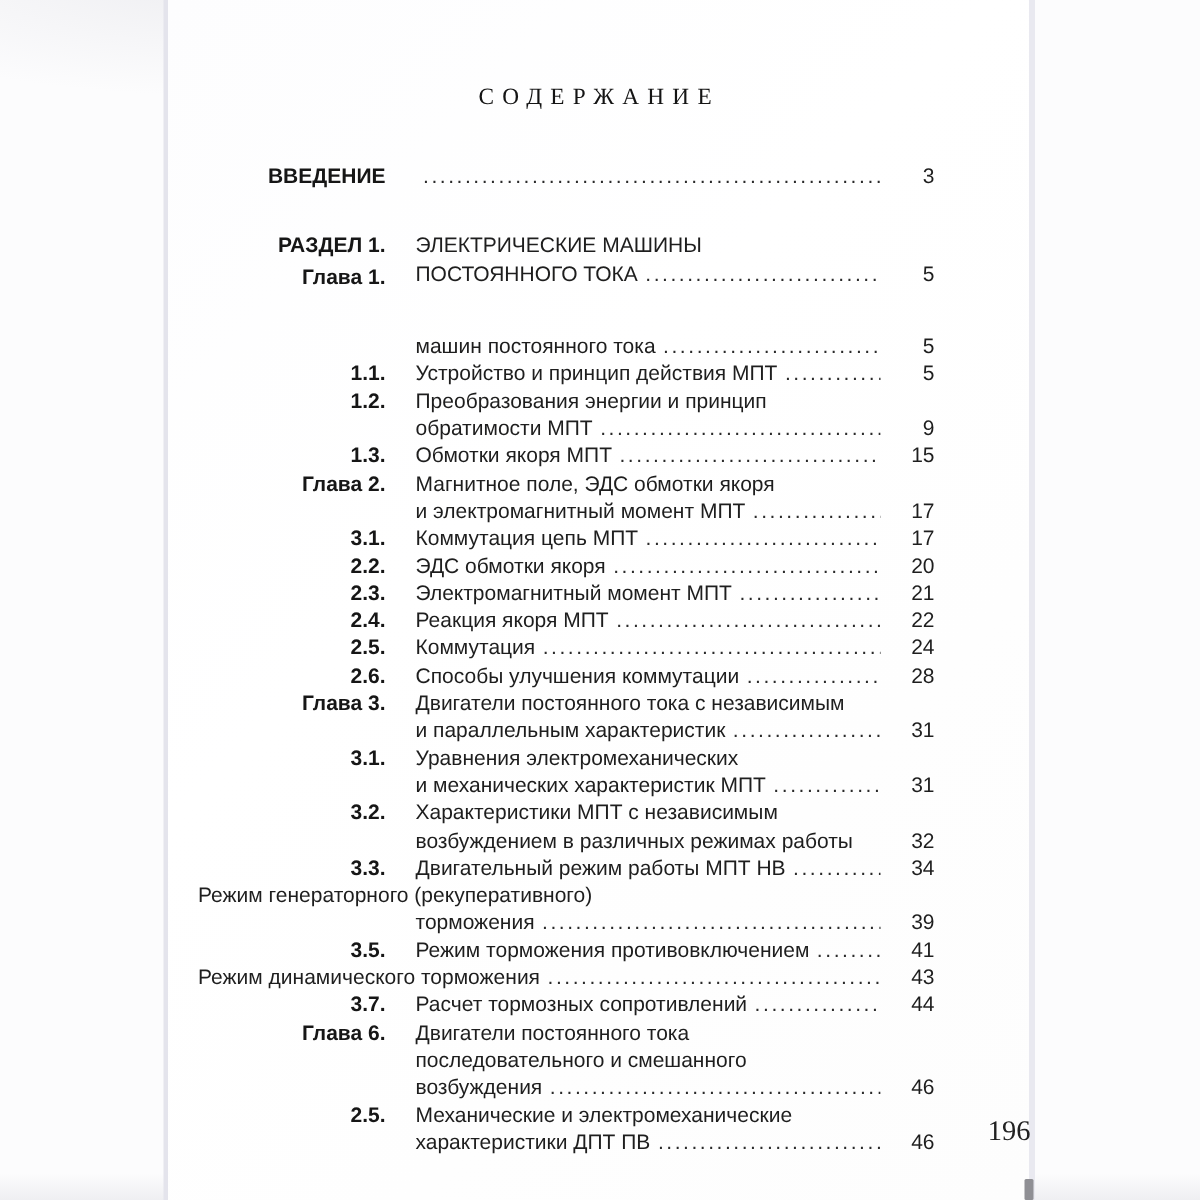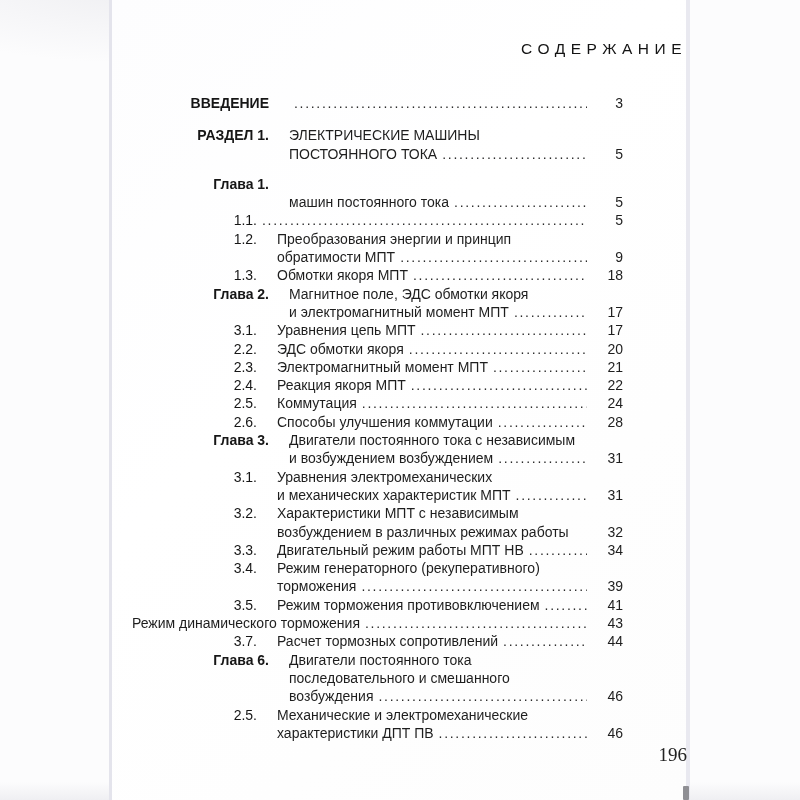--- a/index.html
+++ b/index.html
@@ -23,34 +23,34 @@
   }
   .edge{position:absolute;top:0;height:800px;}
   .edge.left{left:109px;width:3px;background:#e4e4ec;}
   .edge.right{left:686px;width:4px;background:#e9e9f0;}
   .corner-mark{
     position:absolute;left:683px;top:786px;width:6px;height:14px;
     background:#8f8f94;border-radius:1px;
   }
 
   .title{
-    position:absolute;left:112px;top:40px;width:575px;
-    text-align:right;font-size:15.5px;letter-spacing:5.5px;
-    font-weight:400;color:#141414;
+    position:absolute;left:112px;top:56px;width:575px;
+    text-align:center;font-size:15.5px;letter-spacing:5.5px;
+    font-weight:400;color:#141414;font-family:Liberation Serif, serif;
   }
 
   .toc{
     position:absolute;left:112px;top:94px;width:575px;
     box-sizing:border-box;padding-right:64px;
     font-size:14px;
   }
   .row{display:flex;align-items:baseline;height:18.3px;line-height:18.3px;white-space:nowrap;}
-  .lbl{width:145px;text-align:right;flex:0 0 auto;color:#161616;}
-  .lbl.b{font-weight:700;margin-left:12px;}
-  .txt{margin-left:20px;flex:0 0 auto;}
+  .lbl{width:145px;text-align:right;flex:0 0 auto;color:#161616;font-weight:bold;}
+  .lbl.b{font-weight:700;}
+  .txt{margin-left:20px;flex:0 0 auto;margin-top:28px;}
   .leader{
     flex:1 1 auto;overflow:hidden;white-space:nowrap;
     margin:0 2px 0 5px;letter-spacing:1.7px;color:#2a2a2a;
   }
   .pg{width:34px;text-align:right;flex:0 0 auto;}
   .gap{width:100%;}
 
   .folio{
     position:absolute;left:112px;top:744px;width:575px;
     text-align:right;font-family:"Liberation Serif","DejaVu Serif",serif;
@@ -95,56 +95,57 @@
     <span class="pg"></span>
   </div>
       <div class="row">
     <span class="lbl b"></span>
     <span class="txt">машин постоянного тока</span>
     <span class="leader">......................................................................................................................................................</span>
     <span class="pg">5</span>
   </div>
       <div class="row">
     <span class="lbl">1.1.</span>
+    <span class="txt">Устройство и принцип действия МПТ</span>
     <span class="leader">......................................................................................................................................................</span>
     <span class="pg">5</span>
   </div>
       <div class="row">
     <span class="lbl">1.2.</span>
     <span class="txt">Преобразования энергии и принцип</span>
     <span class="leader"></span>
     <span class="pg"></span>
   </div>
       <div class="row">
     <span class="lbl"></span>
     <span class="txt">обратимости МПТ</span>
     <span class="leader">......................................................................................................................................................</span>
     <span class="pg">9</span>
   </div>
       <div class="row">
     <span class="lbl">1.3.</span>
     <span class="txt">Обмотки якоря МПТ</span>
     <span class="leader">......................................................................................................................................................</span>
-    <span class="pg">18</span>
+    <span class="pg">15</span>
   </div>
       <div class="row">
     <span class="lbl b">Глава 2.</span>
     <span class="txt">Магнитное поле, ЭДС обмотки якоря</span>
     <span class="leader"></span>
     <span class="pg"></span>
   </div>
       <div class="row">
     <span class="lbl b"></span>
     <span class="txt">и электромагнитный момент МПТ</span>
     <span class="leader">......................................................................................................................................................</span>
     <span class="pg">17</span>
   </div>
       <div class="row">
     <span class="lbl">3.1.</span>
-    <span class="txt">Уравнения цепь МПТ</span>
+    <span class="txt">Коммутация цепь МПТ</span>
     <span class="leader">......................................................................................................................................................</span>
     <span class="pg">17</span>
   </div>
       <div class="row">
     <span class="lbl">2.2.</span>
     <span class="txt">ЭДС обмотки якоря</span>
     <span class="leader">......................................................................................................................................................</span>
     <span class="pg">20</span>
   </div>
       <div class="row">
@@ -172,21 +173,21 @@
     <span class="pg">28</span>
   </div>
       <div class="row">
     <span class="lbl b">Глава 3.</span>
     <span class="txt">Двигатели постоянного тока с независимым</span>
     <span class="leader"></span>
     <span class="pg"></span>
   </div>
       <div class="row">
     <span class="lbl b"></span>
-    <span class="txt">и возбуждением возбуждением</span>
+    <span class="txt">и параллельным характеристик</span>
     <span class="leader">......................................................................................................................................................</span>
     <span class="pg">31</span>
   </div>
       <div class="row">
     <span class="lbl">3.1.</span>
     <span class="txt">Уравнения электромеханических</span>
     <span class="leader"></span>
     <span class="pg"></span>
   </div>
       <div class="row">
@@ -207,21 +208,20 @@
     <span class="leader"></span>
     <span class="pg">32</span>
   </div>
       <div class="row">
     <span class="lbl">3.3.</span>
     <span class="txt">Двигательный режим работы МПТ НВ</span>
     <span class="leader">......................................................................................................................................................</span>
     <span class="pg">34</span>
   </div>
       <div class="row">
-    <span class="lbl">3.4.</span>
     <span class="txt">Режим генераторного (рекуперативного)</span>
     <span class="leader"></span>
     <span class="pg"></span>
   </div>
       <div class="row">
     <span class="lbl"></span>
     <span class="txt">торможения</span>
     <span class="leader">......................................................................................................................................................</span>
     <span class="pg">39</span>
   </div>

